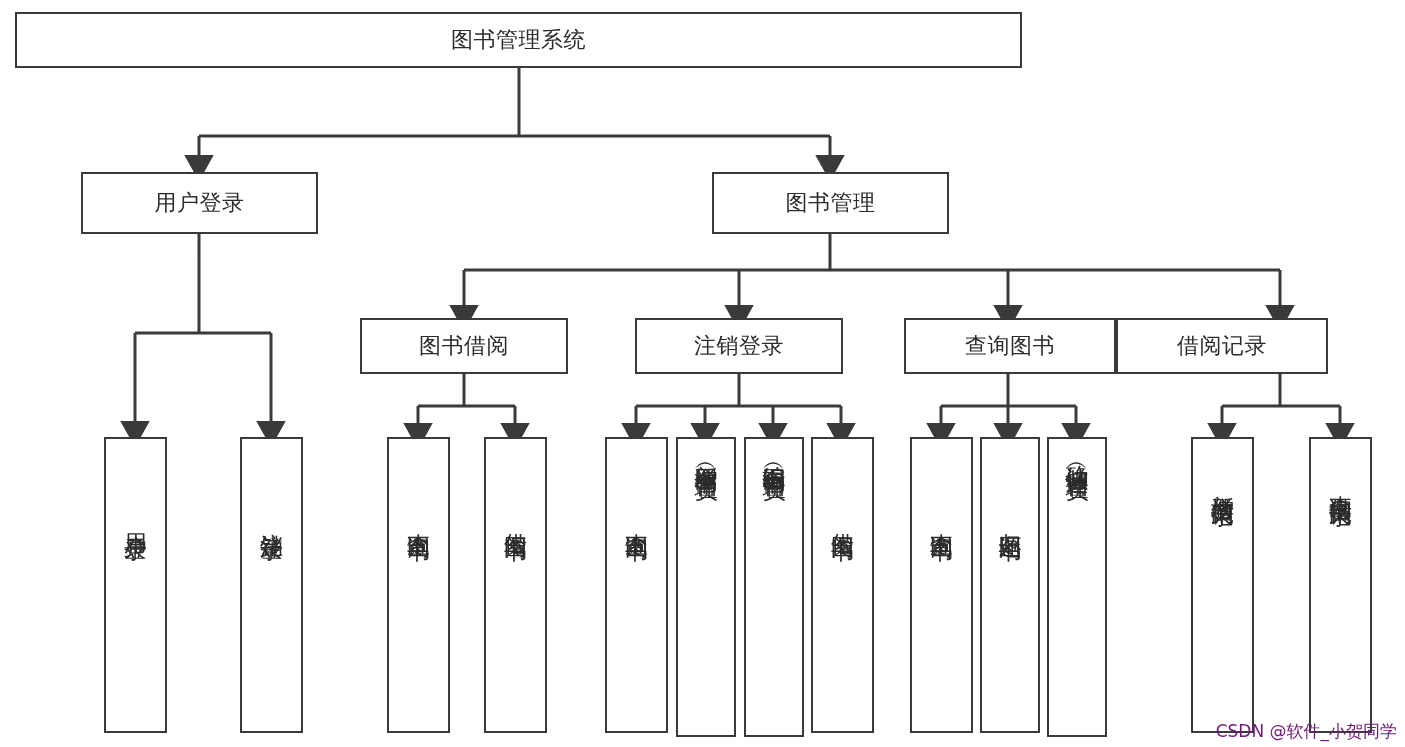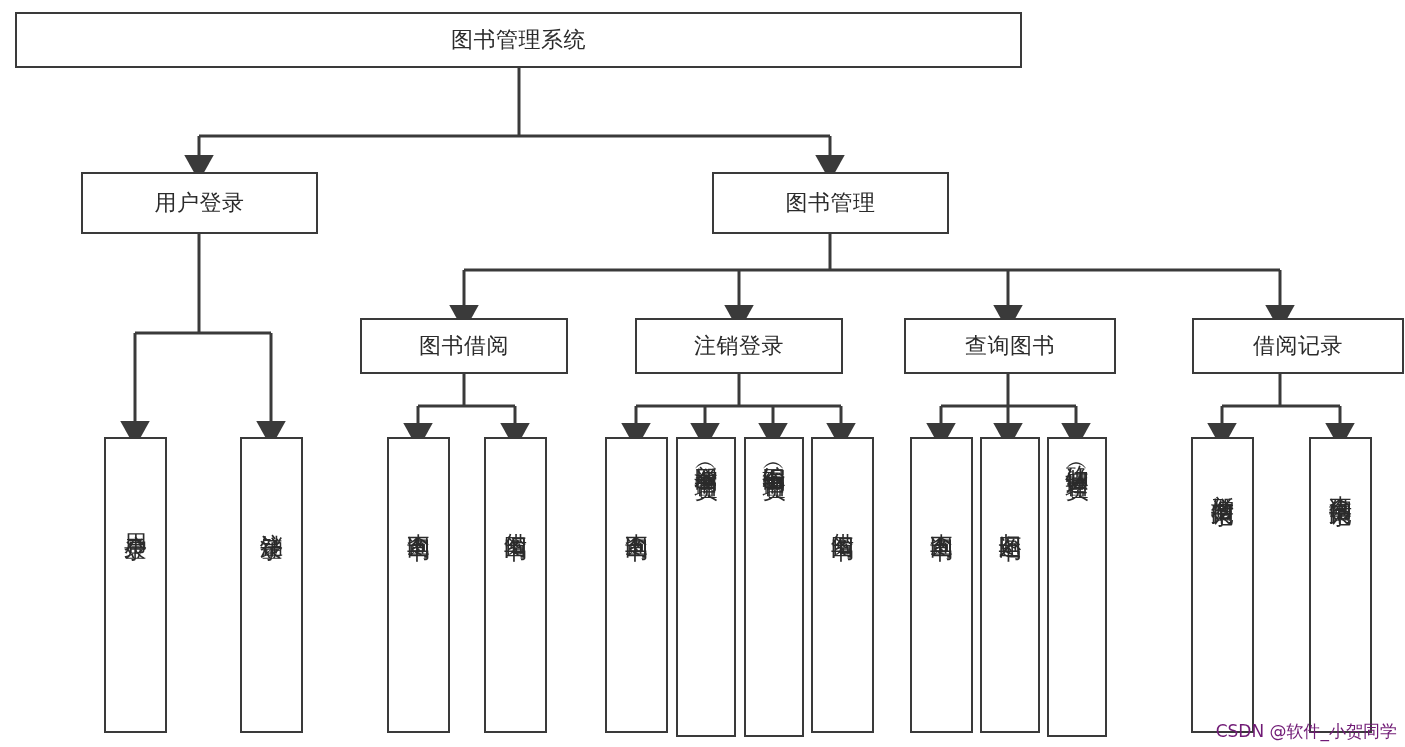--- a/index.html
+++ b/index.html
@@ -142,21 +142,21 @@
 
   <div class="node h" style="left:360px; top:318px; width:208px; height:56px;">
     <span class="label">图书借阅</span>
   </div>
   <div class="node h" style="left:635px; top:318px; width:208px; height:56px;">
     <span class="label">注销登录</span>
   </div>
   <div class="node h" style="left:904px; top:318px; width:212px; height:56px;">
     <span class="label">查询图书</span>
   </div>
-  <div class="node h" style="left:1192px; top:318px; width:212px; height:56px;">
+  <div class="node h" style="left:1116px; top:318px; width:212px; height:56px;">
     <span class="label">借阅记录</span>
   </div>
 
   <div class="node v" style="left:104px; top:437px; width:63px; height:296px; padding-top:76px;">
     <span class="label">用户登录</span>
   </div>
   <div class="node v" style="left:240px; top:437px; width:63px; height:296px; padding-top:76px;">
     <span class="label">注销登录</span>
   </div>
 

